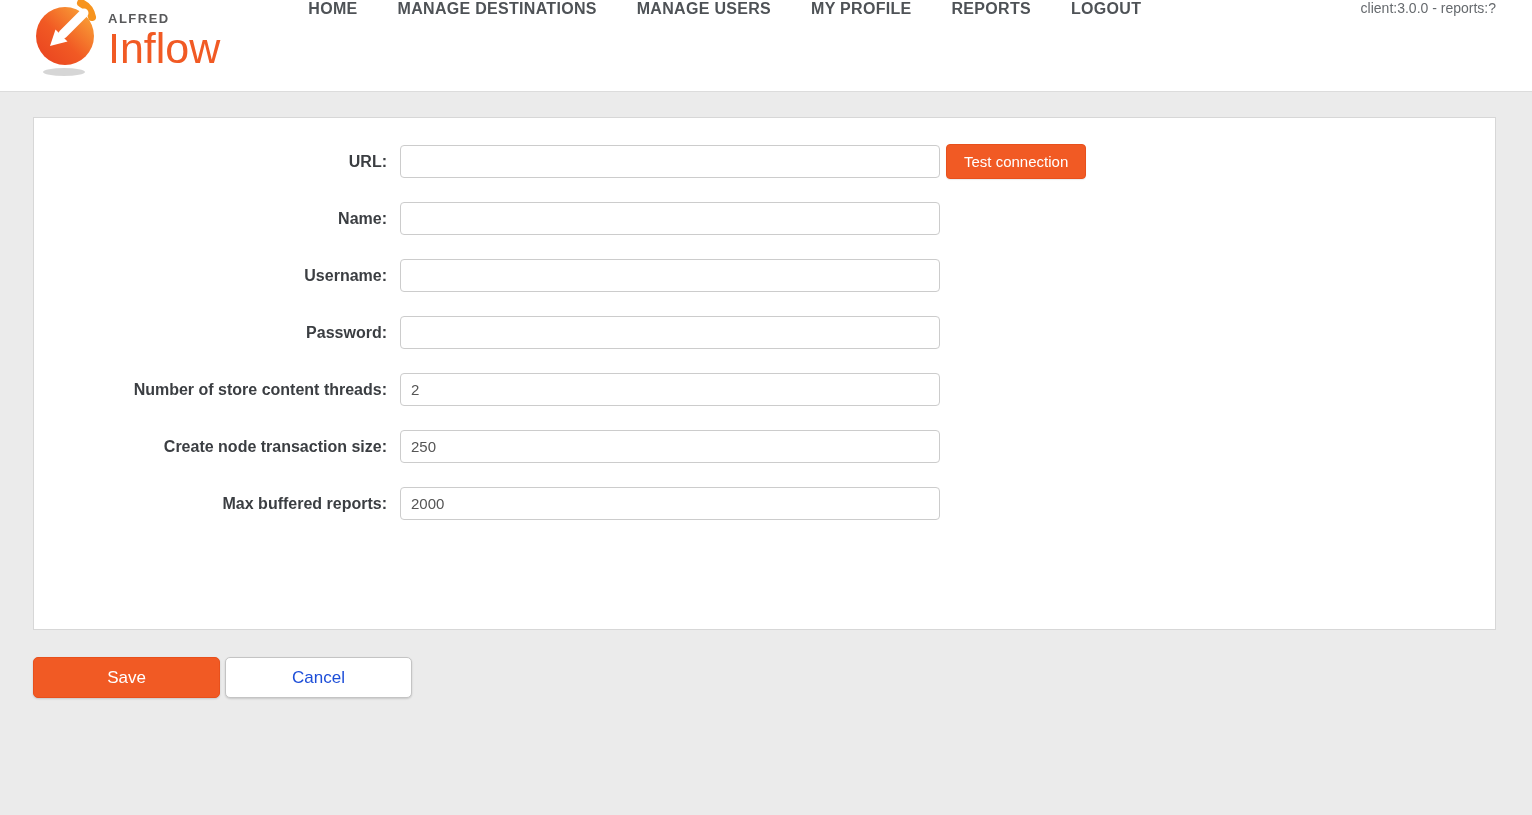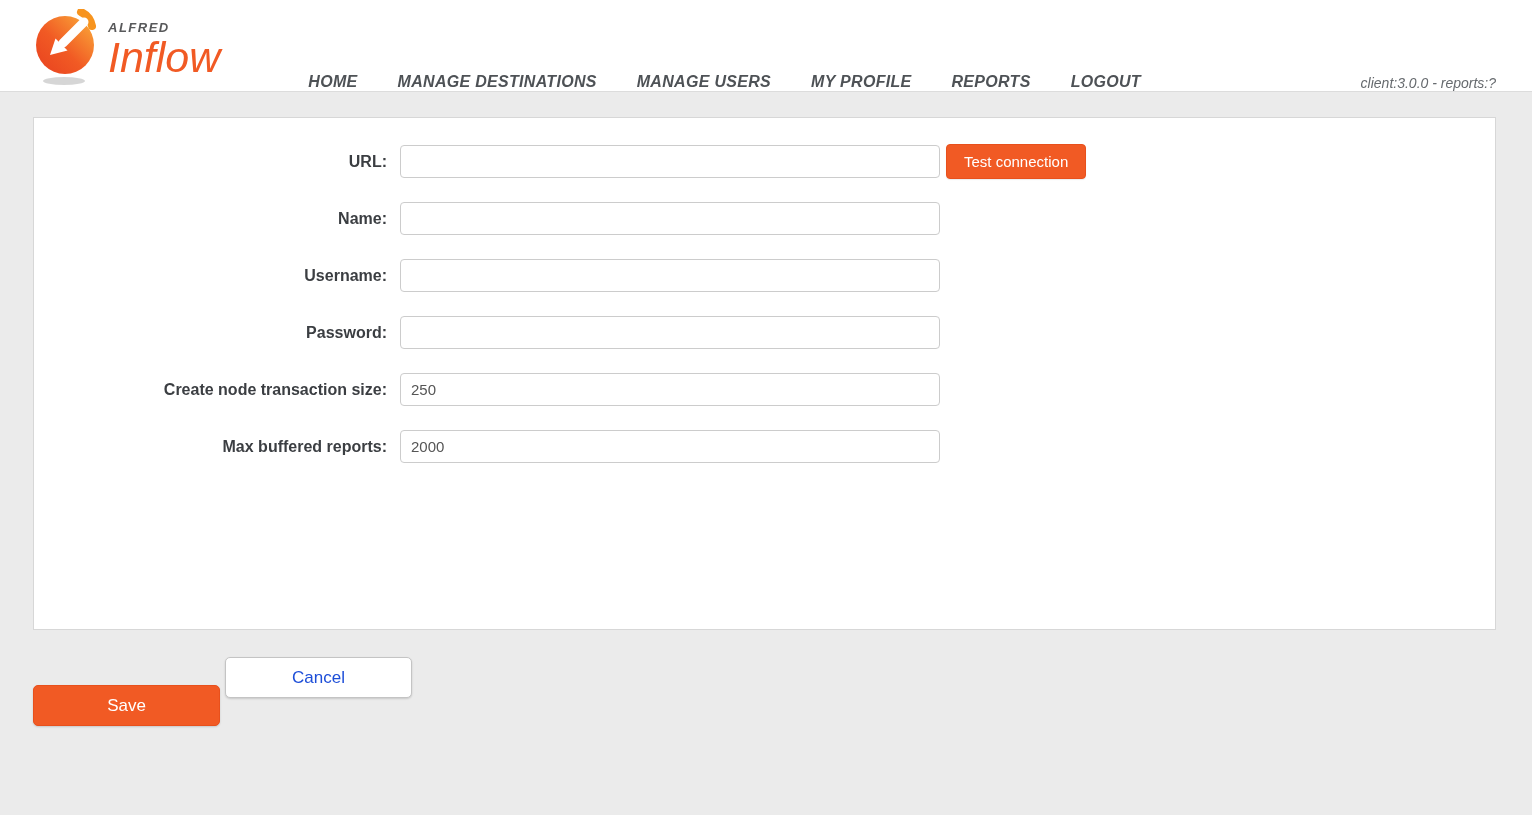--- a/index.html
+++ b/index.html
@@ -10,22 +10,21 @@
     position: relative;
     overflow: hidden;
   }
 
   
   .header {
     height: 92px;
     background: #ffffff;
     border-bottom: 1px solid #dcdcdc;
     display: flex;
-    align-items: flex-end;
-    font-style: italic;
+    align-items: flex-start;
   }
   .logo {
     display: flex;
     align-items: center;
     margin-left: 34px;
     cursor: pointer;
   }
   .logo-text { margin-left: 8px; }
   .brand-top {
     font-size: 13px;
@@ -127,21 +126,20 @@
     border-radius: 5px;
     font-size: 17px;
     font-family: "Liberation Sans", sans-serif;
     cursor: pointer;
     box-shadow: 0 1px 2px rgba(0,0,0,0.15);
   }
   .btn-save {
     background: #f15a24;
     border: 1px solid #e8501c;
     color: #ffffff;
-    margin-top: 28px;
   }
   .btn-cancel {
     background: #ffffff;
     border: 1px solid #c4c4c4;
     color: #1d4ed8;
   }
 </style>
 </head>
 <body>
 
@@ -193,20 +191,24 @@
     </div>
     <div class="row">
       <label class="field-label">Username:</label>
       <input class="field-input" type="text" style="">
     </div>
     <div class="row">
       <label class="field-label">Password:</label>
       <input class="field-input" type="password" style="">
     </div>
     <div class="row">
+      <label class="field-label">Number of store content threads:</label>
+      <input class="field-input" type="text" value="2" style="">
+    </div>
+    <div class="row">
       <label class="field-label">Create node transaction size:</label>
       <input class="field-input" type="text" value="250" style="">
     </div>
     <div class="row">
       <label class="field-label">Max buffered reports:</label>
       <input class="field-input" type="text" value="2000" style="">
     </div>
   </div>
 
 <div class="actions">

